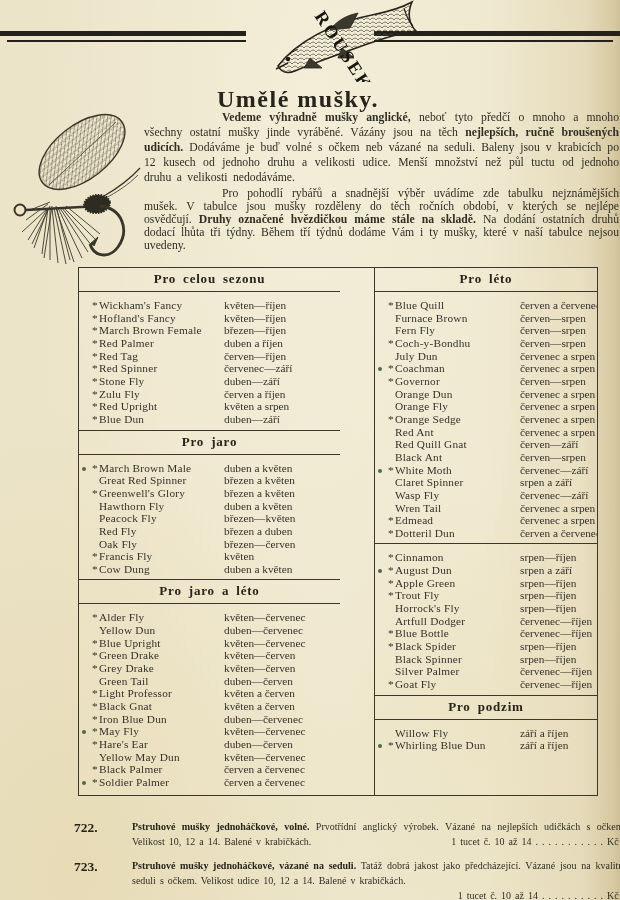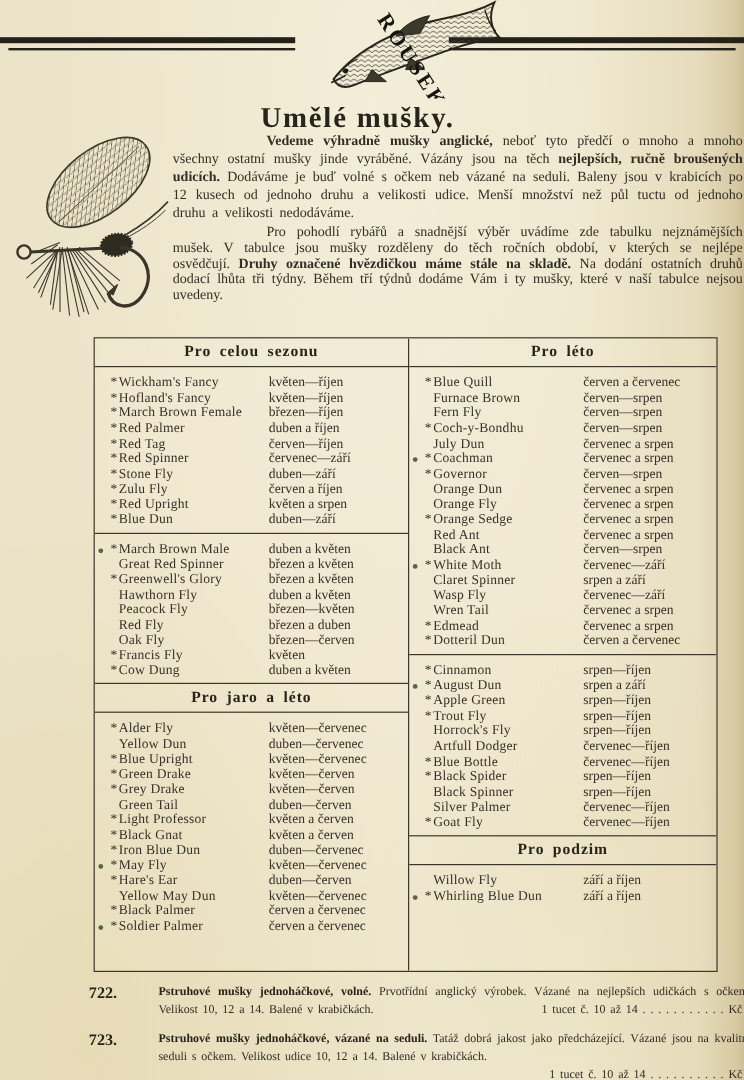--- a/index.html
+++ b/index.html
@@ -20,22 +20,22 @@
   .hr-rb{left:374px;top:40px;width:239px;height:2px;}
   .fish-logo{position:absolute;left:238px;top:0;width:204px;height:82px;}
   .page-title{position:absolute;left:0;top:86px;width:596px;text-align:center;
     font-size:24px;font-weight:bold;letter-spacing:1.5px;color:#26241b;}
   .fly-art{position:absolute;left:4px;top:100px;width:140px;height:172px;}
   .intro{position:absolute;left:144px;top:110px;width:475px;}
   .intro p{margin:0;text-align:justify;word-spacing:2.5px;color:#302e25;}
   .p1{font-size:11.7px;line-height:15.1px;text-indent:78px;}
   .p2{font-size:11.7px;line-height:12.9px;text-indent:78px;margin-top:3px !important;}
   
-  .season-table{position:absolute;left:78px;top:281px;width:518px;height:527px;
-    border:1.5px solid #3a382c;display:flex;overflow:hidden;background:rgba(255,250,230,.12);}
+  .season-table{position:absolute;left:78px;top:267px;width:518px;height:527px;
+    border:1.5px solid #3a382c;display:flex;overflow:hidden;background:rgba(255,250,230,.12);gap:34px;}
   .tcol{display:flex;flex-direction:column;}
   .tcol-left{width:261px;flex:none;}
   .tcol-right{flex:1;border-left:1.5px solid #3a382c;}
   .tsec{display:flex;flex-direction:column;}
   .tsec + .tsec{border-top:1.5px solid #3a382c;}
   .tsec-h{border-bottom:1.5px solid #3a382c;text-align:center;font-weight:bold;
     font-size:13px;letter-spacing:.8px;padding:3px 0 4px;color:#26241b;word-spacing:3px;}
   .tlist{padding:7px 4px 4px 13px;}
   .trow{position:relative;display:flex;font-size:11.3px;line-height:12.65px;
     white-space:nowrap;color:#34322a;}
@@ -191,20 +191,21 @@
               <span class="fmonths">květen a srpen</span>
             </div>
             <div class="trow">
               <span class="starcell">*</span>
               <span class="fname">Blue Dun</span>
               <span class="fmonths">duben—září</span>
             </div>
           </div>
         </div>
         <div class="tsec">
+          <div class="tsec-h">Pro jaro</div>
           <div class="tlist">
             <div class="trow">
               <span class="dotmark"></span>
               <span class="starcell">*</span>
               <span class="fname">March Brown Male</span>
               <span class="fmonths">duben a květen</span>
             </div>
             <div class="trow">
               <span class="starcell"></span>
               <span class="fname">Great Red Spinner</span>
@@ -377,20 +378,25 @@
             </div>
             <div class="trow">
               <span class="starcell">*</span>
               <span class="fname">Orange Sedge</span>
               <span class="fmonths">červenec a srpen</span>
             </div>
             <div class="trow">
               <span class="starcell"></span>
               <span class="fname">Red Ant</span>
               <span class="fmonths">červenec a srpen</span>
+            </div>
+            <div class="trow">
+              <span class="starcell"></span>
+              <span class="fname">Red Quill Gnat</span>
+              <span class="fmonths">červen—září</span>
             </div>
             <div class="trow">
               <span class="starcell"></span>
               <span class="fname">Black Ant</span>
               <span class="fmonths">červen—srpen</span>
             </div>
             <div class="trow">
               <span class="dotmark"></span>
               <span class="starcell">*</span>
               <span class="fname">White Moth</span>

